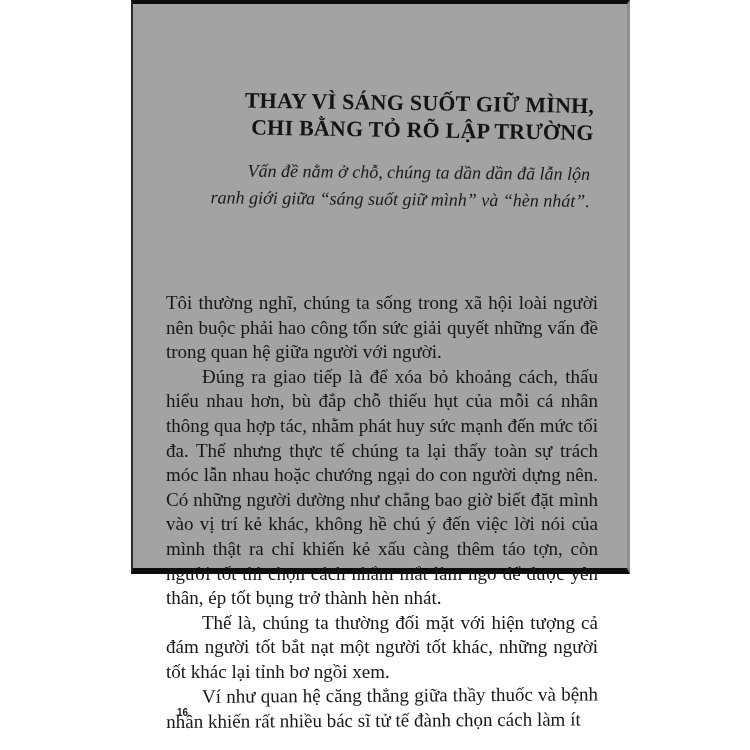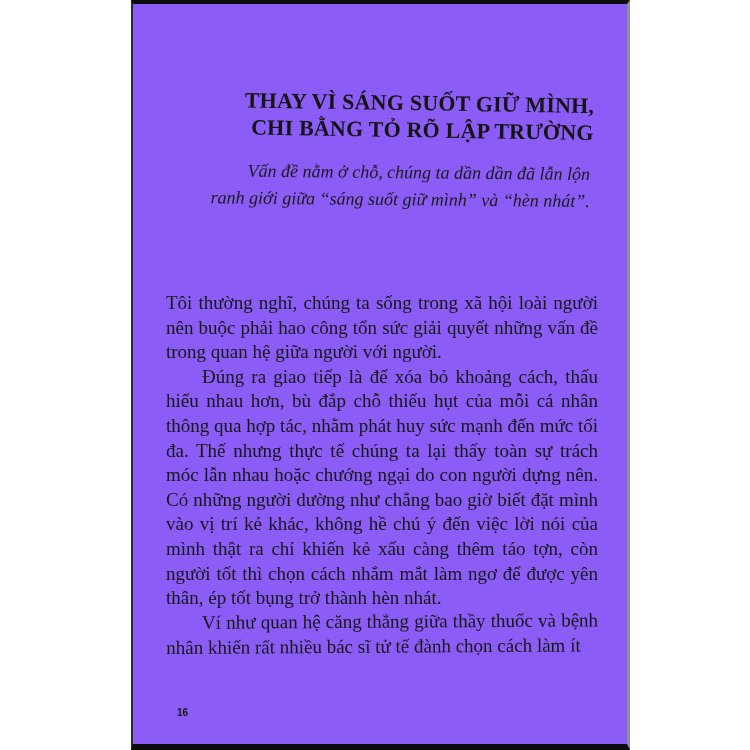--- a/index.html
+++ b/index.html
@@ -17,23 +17,23 @@
     width: 750px;
     height: 750px;
     background: #ffffff;
   }
   
   .page {
     position: absolute;
     left: 131px;
     top: 0;
     width: 499px;
-    height: 750px;
+    height: 574px;
     box-sizing: border-box;
-    background: #8b5cf6;
+    background: #a3a3a3;
     border-top: 4px solid #0c0c0c;
     border-bottom: 6px solid #0c0c0c;
     border-left: 2px solid #2b2b2b;
     border-right: 3px solid #8f8f8f;
   }
   .chapter-title {
     position: absolute;
     top: 88px;
     right: 33px;
     text-align: right;
@@ -103,19 +103,20 @@
     </div>
 
     <div class="epigraph">
       <div>Vấn đề nằm ở chỗ, chúng ta dần dần đã lẫn lộn</div>
       <div>ranh giới giữa “sáng suốt giữ mình” và “hèn nhát”.</div>
     </div>
 
     <div class="body-text">
       <p>Tôi thường nghĩ, chúng ta sống trong xã hội loài người nên buộc phải hao công tổn sức giải quyết những vấn đề trong quan hệ giữa người với người.</p>
       <p class="indented">Đúng ra giao tiếp là để xóa bỏ khoảng cách, thấu hiểu nhau hơn, bù đắp chỗ thiếu hụt của mỗi cá nhân thông qua hợp tác, nhằm phát huy sức mạnh đến mức tối đa. Thế nhưng thực tế chúng ta lại thấy toàn sự trách móc lẫn nhau hoặc chướng ngại do con người dựng nên. Có những người dường như chẳng bao giờ biết đặt mình vào vị trí kẻ khác, không hề chú ý đến việc lời nói của mình thật ra chỉ khiến kẻ xấu càng thêm táo tợn, còn người tốt thì chọn cách nhắm mắt làm ngơ để được yên thân, ép tốt bụng trở thành hèn nhát.</p>
+      <p class="indented">Thế là, chúng ta thường đối mặt với hiện tượng cả đám người tốt bắt nạt một người tốt khác, những người tốt khác lại tỉnh bơ ngồi xem.</p>
       <p class="indented tilt-up">Ví như quan hệ căng thẳng giữa thầy thuốc và bệnh nhân khiến rất nhiều bác sĩ tử tế đành chọn cách làm ít</p>
     </div>
 
     <div class="page-number">16</div>
 
   </div>
 </div>
 
 </body></html>

